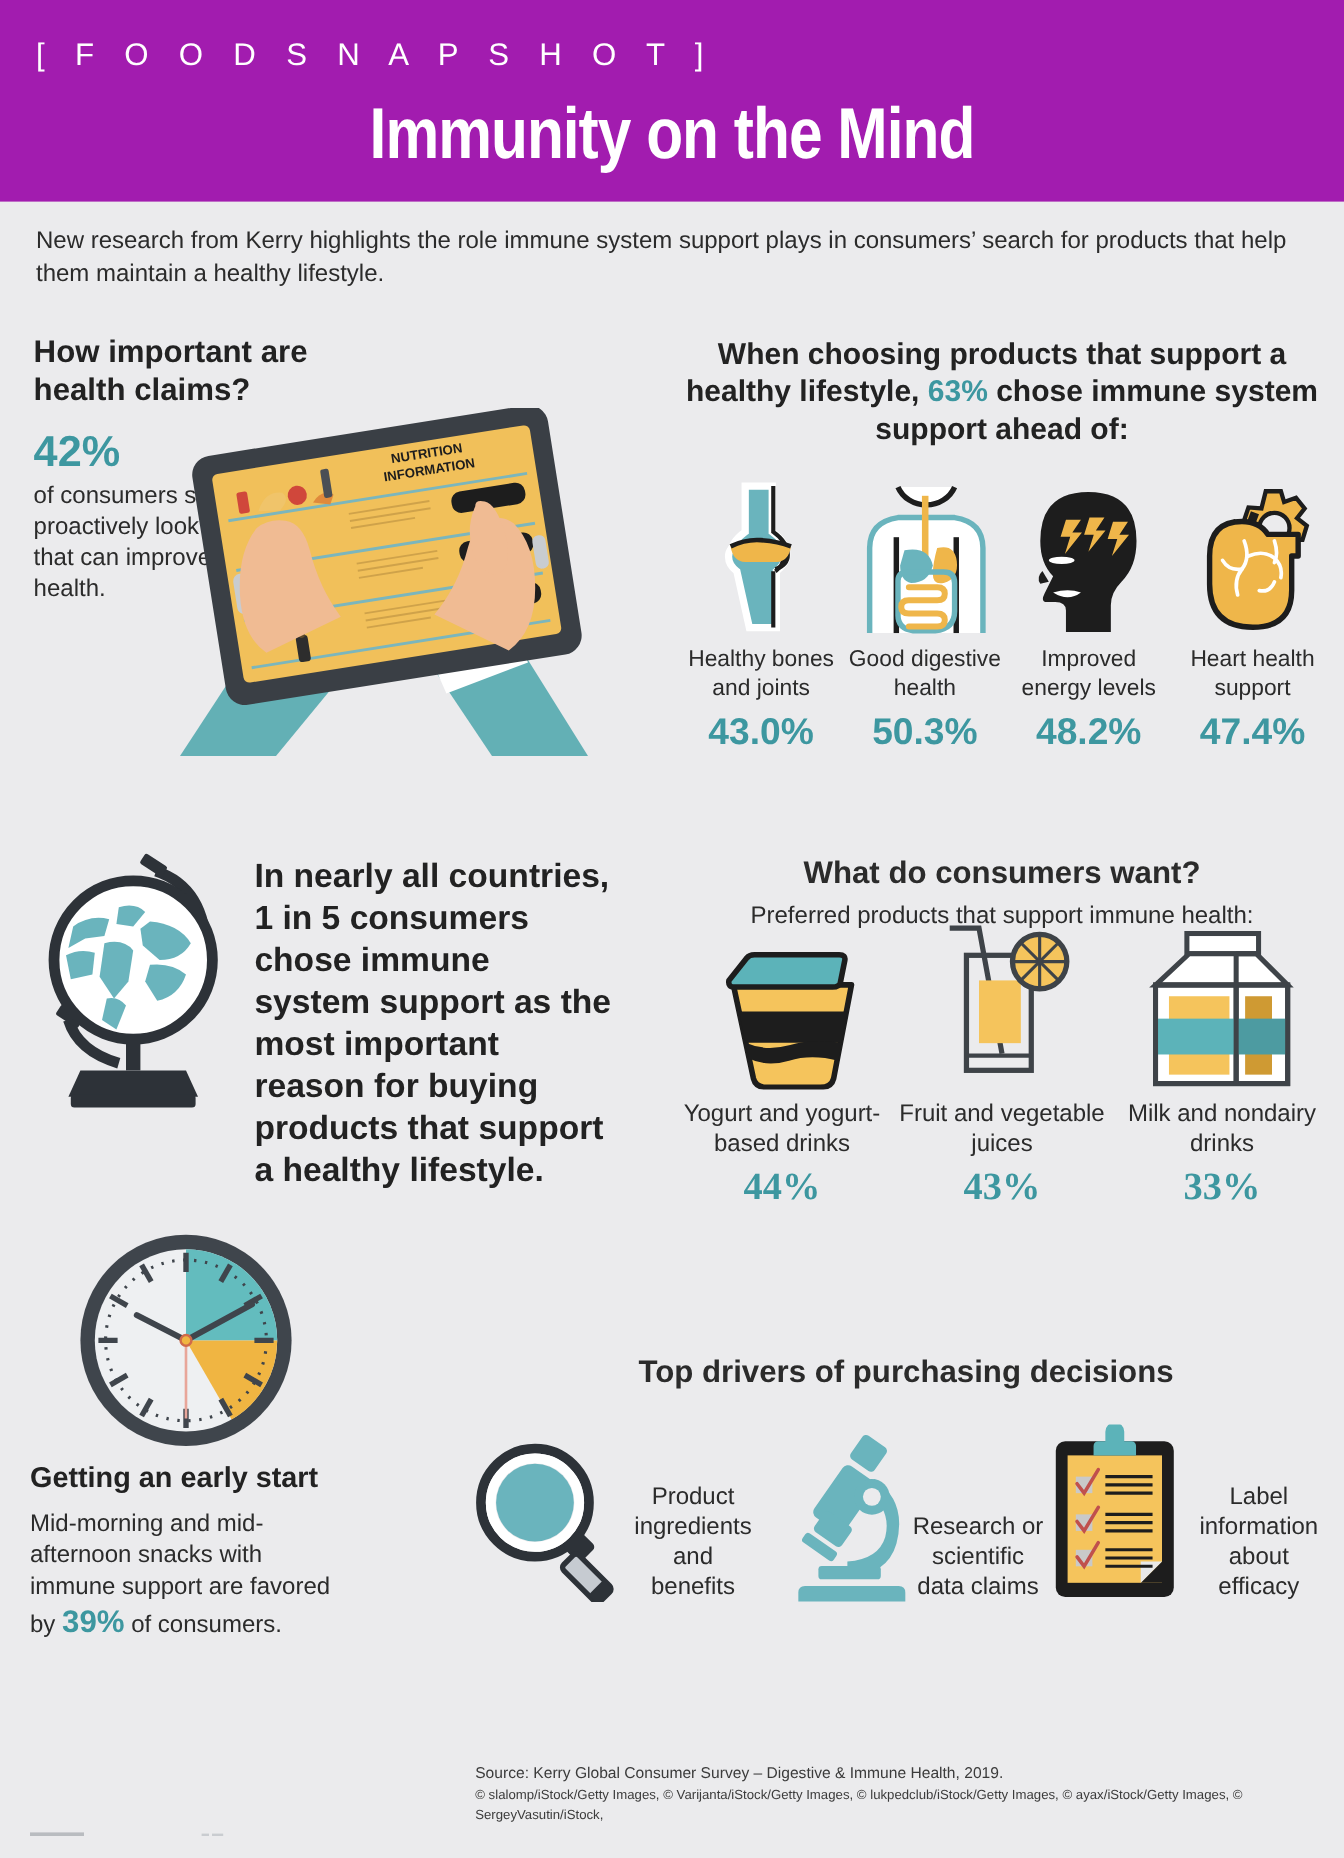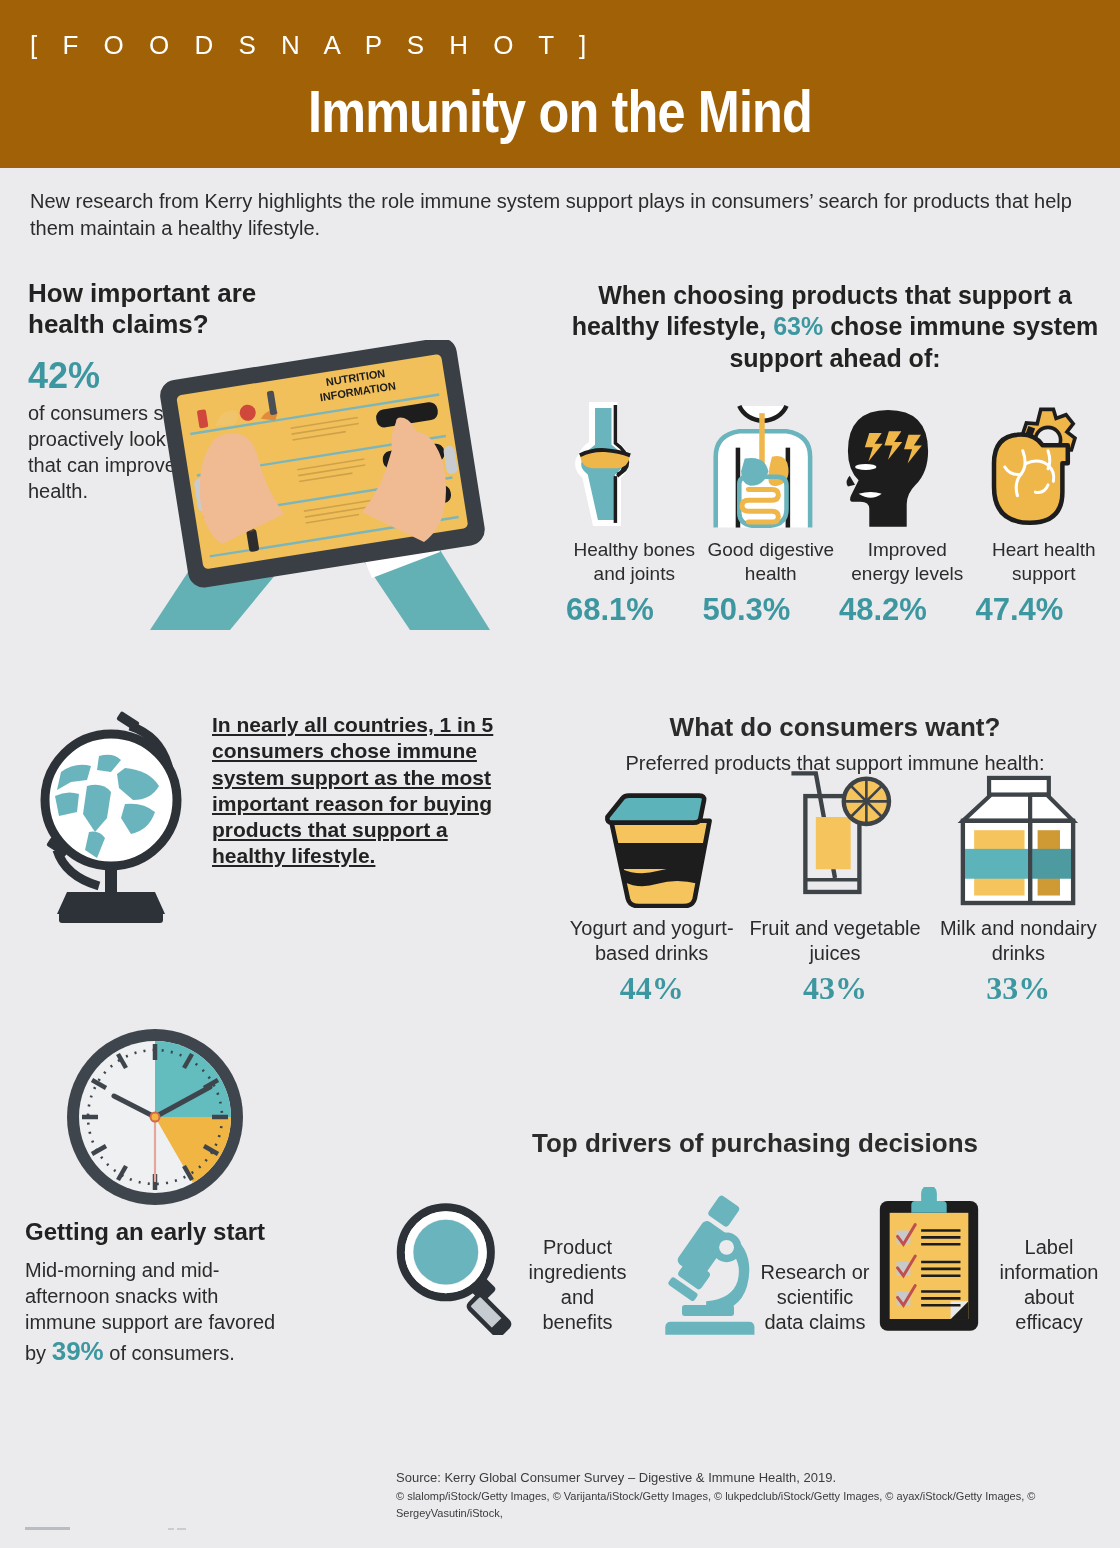--- a/index.html
+++ b/index.html
@@ -9,21 +9,21 @@
     font-family:"Liberation Sans", sans-serif;
     color:#2b2b2b;
     position:relative;
     overflow:hidden;
   }
   .page { position:relative; width:1120px; height:1548px; }
 
   
   .header {
     position:absolute; left:0; top:0; width:1120px; height:168px;
-    background:#a16207;
+    background:#a21caf;
   }
   .kicker {
     position:absolute; left:30px; top:30px;
     font-size:26px; letter-spacing:9px; color:#ffffff;
     font-weight:400;
   }
   .main-title {
     position:absolute; left:0; top:82px; width:1120px;
     text-align:center; color:#ffffff;
     font-size:60px; font-weight:bold; letter-spacing:-1px;
@@ -48,29 +48,29 @@
   
   #s1-left { position:absolute; left:28px; top:278px; width:250px; }
   #s1-left .h2 { margin-bottom:18px; }
   #s1-42 { font-size:36px; font-weight:bold; color:#3d97a0; line-height:1; margin-bottom:6px; }
   #tablet-art { position:absolute; left:110px; top:340px; width:420px; height:290px; }
 
   
   #s1-right { position:absolute; left:570px; top:280px; width:530px; }
   #s1-right .h2c { font-size:25px; }
   .icon-row { position:absolute; left:566px; top:390px; width:546px; display:flex; }
-  .icon-cell { flex:1; display:flex; flex-direction:column; align-items:flex-start; }
+  .icon-cell { flex:1; display:flex; flex-direction:column; align-items:center; }
   .icon-box { height:140px; display:flex; align-items:flex-end; justify-content:center; }
   .icon-cell .cap { margin-top:8px; font-size:19px; }
   .icon-cell .pct { margin-top:6px; font-size:31px; }
 
   
   #globe-art { position:absolute; left:25px; top:700px; width:185px; height:230px; }
   #s2-text { position:absolute; left:212px; top:712px; width:300px; }
-  #s2-text .h2 { font-size:21px; line-height:1.25;text-decoration:underline; }
+  #s2-text .h2 { font-size:28px; line-height:1.25; }
 
   
   #s3-title { position:absolute; left:560px; top:712px; width:550px; text-align:center; font-size:26px; font-weight:bold; }
   #s3-sub { position:absolute; left:560px; top:752px; width:550px; text-align:center; font-size:20px; }
   .prod-row { position:absolute; left:560px; top:748px; width:550px; display:flex; }
   .prod-cell { flex:1; display:flex; flex-direction:column; align-items:center; }
   .prod-box { height:160px; display:flex; align-items:flex-end; justify-content:center; }
   .prod-cell .cap { margin-top:8px; }
   .prod-cell .pct { margin-top:4px;font-family:Liberation Serif, serif; }
 
@@ -195,21 +195,21 @@
           <g stroke="#1d1d1d" stroke-width="4" fill="none">
             <path d="M57 2 v44 q14 10 14 22 q0 10 -12 14"></path>
             <path d="M59 84 q8 -6 8 -14 q0 -10 -12 -12"></path>
             <path d="M57 84 v54"></path>
           </g>
           <path d="M16 60 q14 -7 29 -6 q16 1 29 6 q-2 14 -14 15 h-30 q-12 -1 -14 -15 z" fill="#efb64a"></path>
           <path d="M16 60 q14 -7 29 -6 q16 1 29 6" stroke="#1d1d1d" stroke-width="4.5" fill="none"></path>
         </svg>
       </div>
       <div class="cap">Healthy bones and joints</div>
-      <div class="pct">68.1%</div>
+      <div class="pct">43.0%</div>
     </div>
 
     <div class="icon-cell">
       <div class="icon-box">
         <svg viewBox="0 0 130 140" width="118" height="132">
           <path d="M40 6 a28 26 0 0 0 52 0" fill="#ffffff" stroke="#1d1d1d" stroke-width="5"></path>
           <path d="M14 140 v-78 q0 -24 26 -28 h52 q26 4 26 28 v78" fill="#ffffff" stroke="#6ab4bd" stroke-width="5"></path>
           <rect x="36" y="52" width="5" height="88" fill="#1d1d1d"></rect>
           <rect x="91" y="52" width="5" height="88" fill="#1d1d1d"></rect>
           <rect x="62" y="14" width="6" height="62" fill="#efb64a"></rect>

